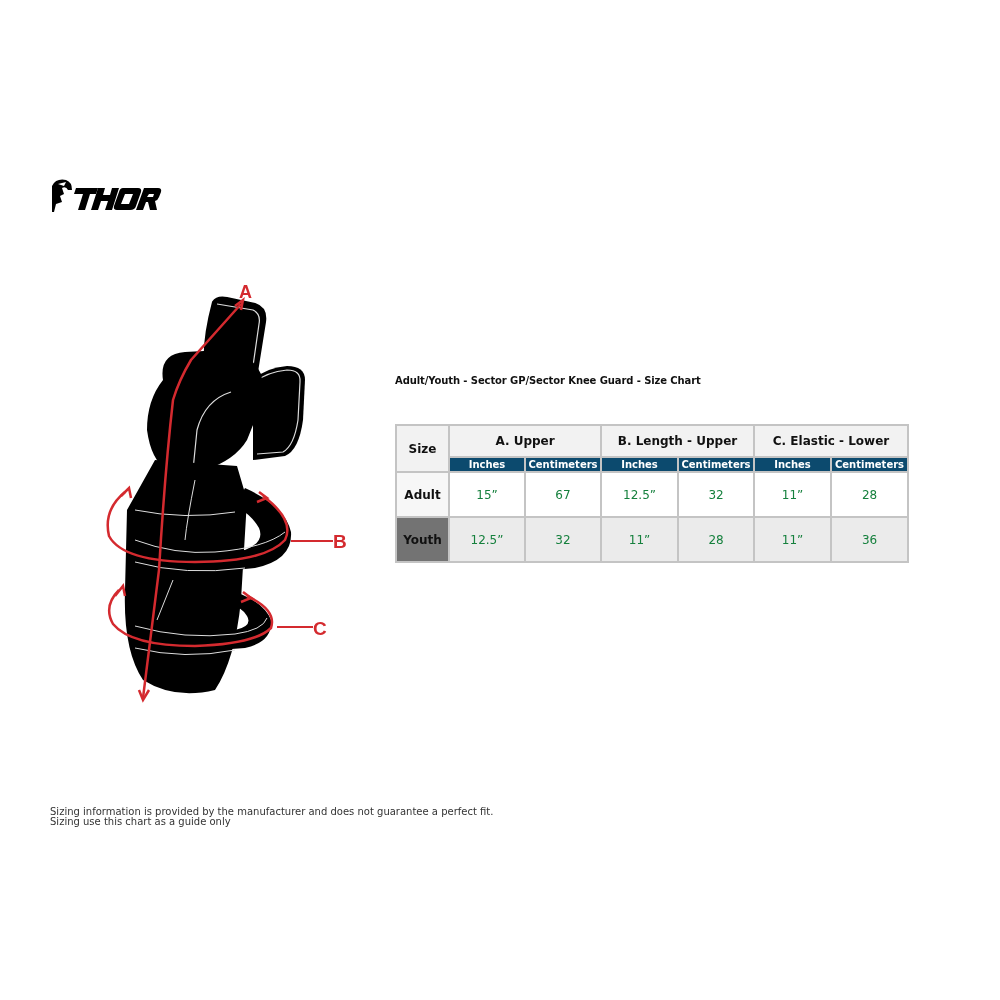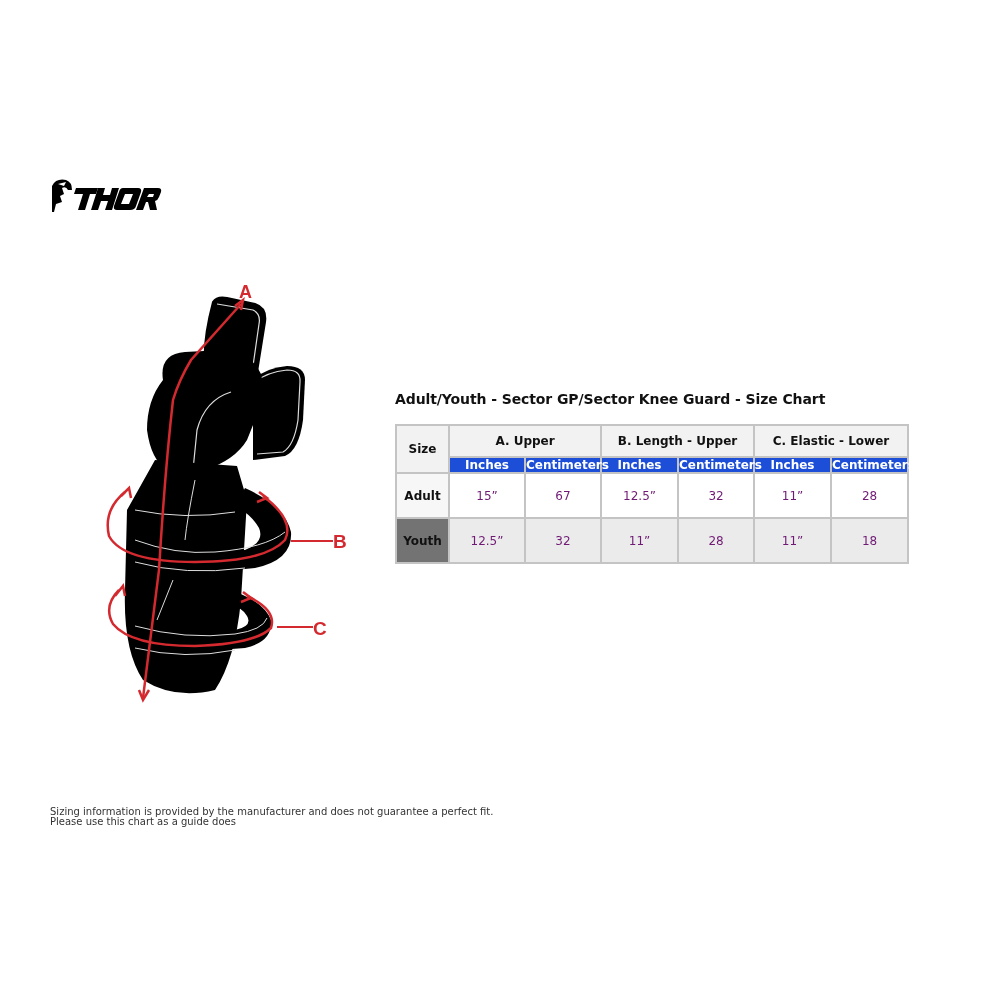--- a/index.html
+++ b/index.html
@@ -25,22 +25,22 @@
     .illustration {
       position: absolute;
       left: 95px;
       top: 270px;
       width: 275px;
       height: 440px;
     }
     .chart-title {
       position: absolute;
       left: 395px;
-      top: 391px;
-      font-size: 14px;
+      top: 375px;
+      font-size: 10px;
       font-weight: bold;
       color: #111;
       white-space: nowrap;
       letter-spacing: -0.1px;
       text-align: center;
     }
     table.size-table {
       position: absolute;
       left: 395px;
       top: 424px;
@@ -60,34 +60,34 @@
       font-weight: bold;
       font-size: 12px;
       color: #111;
     }
     .size-head {
       background: #f2f2f2;
       font-weight: bold;
       font-size: 12px;
     }
     .sub-row th {
-      background: #1d4ed8;
+      background: #0c4a6e;
       color: #fff;
       height: 13px;
-      font-size: 12px;
+      font-size: 10px;
       font-weight: bold;
       border-top: 0;
       border-bottom: 0;
       border-left: 2px solid #c4c4c4;
       border-right: 2px solid #c4c4c4;
     }
     .data-row td {
       height: 43px;
       font-size: 12px;
-      color: #701a75;
+      color: #15803d;
     }
     .data-row td.row-label {
       font-weight: bold;
       color: #111;
     }
     .row-adult td { background: #ffffff; }
     .row-youth td { background: #ebebeb; }
     .row-adult td.row-label { background: #f7f7f7; }
     .row-youth td.row-label { background: #737373; }
     .disclaimer {
@@ -203,21 +203,21 @@
     <td>11”</td>
     <td>28</td>
   </tr>
   <tr class="data-row row-youth">
     <td class="row-label">Youth</td>
     <td>12.5”</td>
     <td>32</td>
     <td>11”</td>
     <td>28</td>
     <td>11”</td>
-    <td>18</td>
+    <td>36</td>
   </tr>
 </tbody>
   </table>
 
 <div class="disclaimer">
   <div>Sizing information is provided by the manufacturer and does not guarantee a perfect fit.</div>
-  <div>Please use this chart as a guide does</div>
+  <div>Sizing use this chart as a guide only</div>
 </div>
 
 </body></html>

